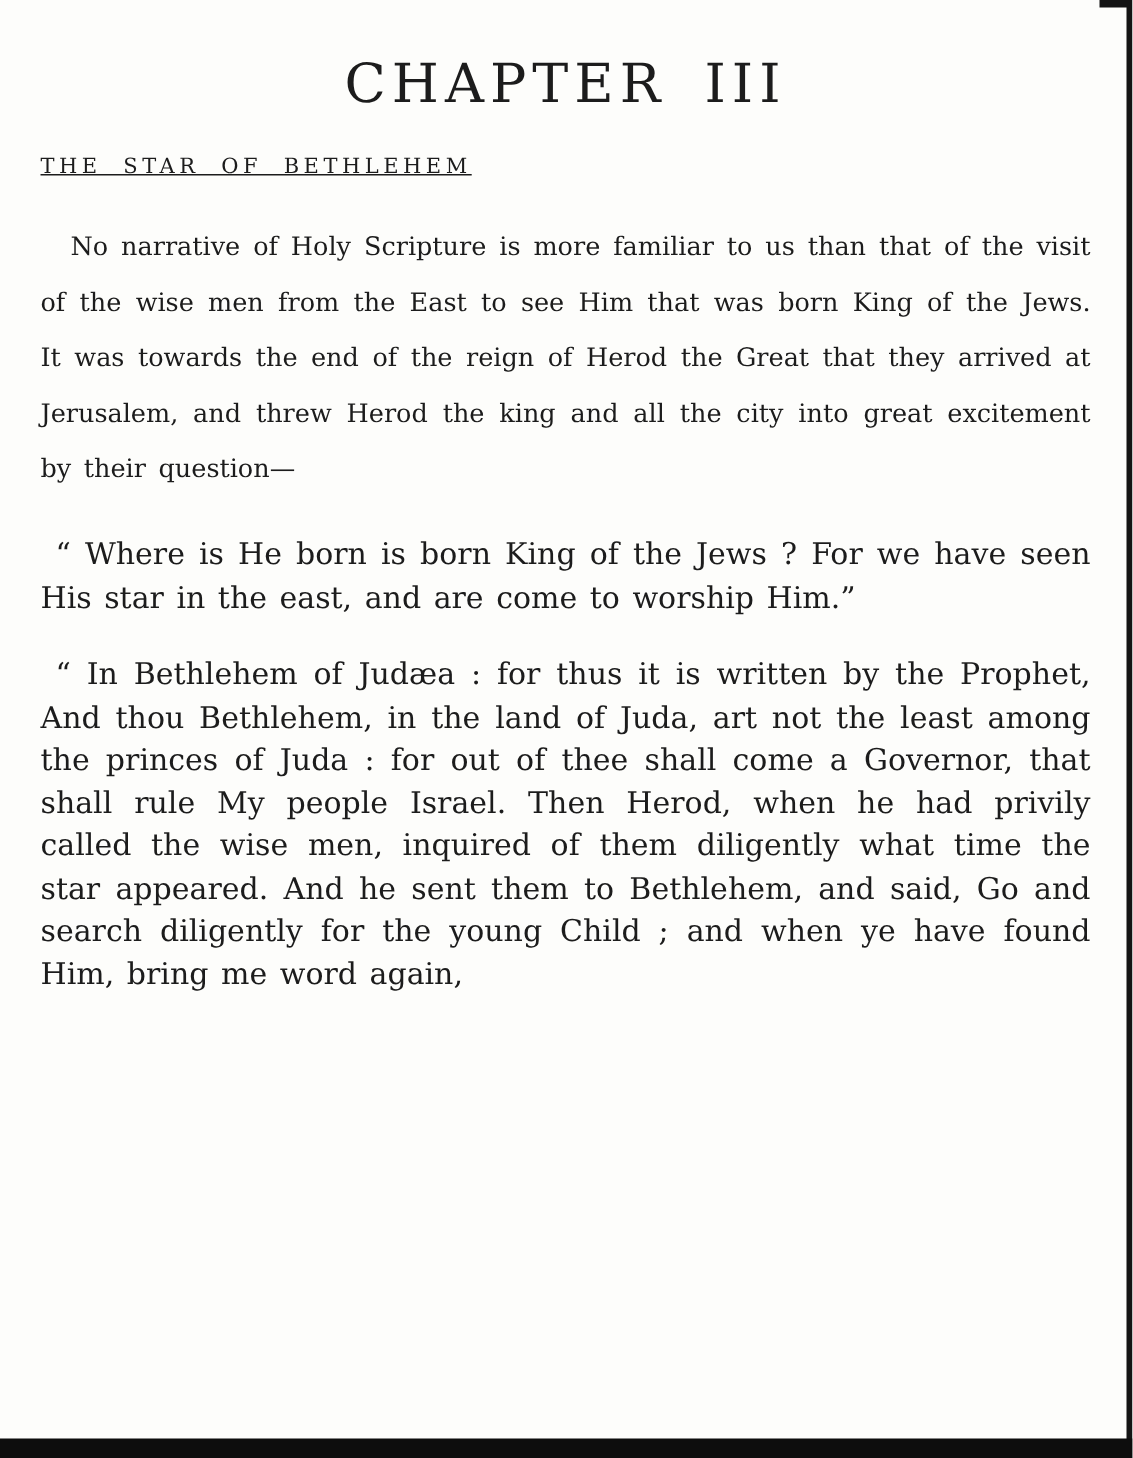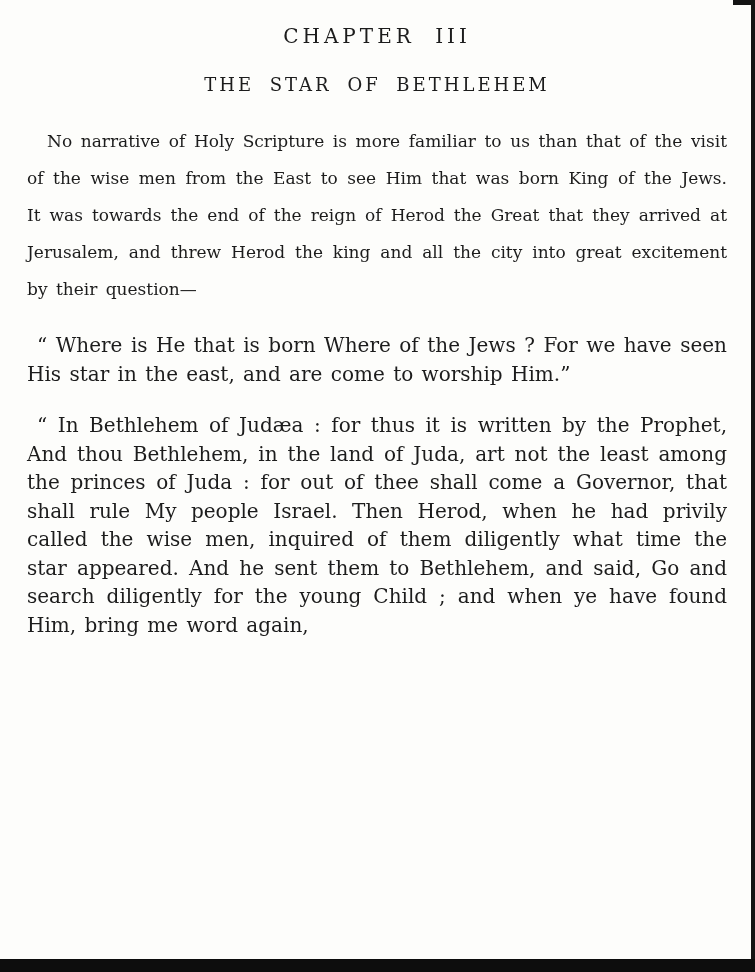--- a/index.html
+++ b/index.html
@@ -18,34 +18,34 @@
     color: #1c1c1c;
     overflow: hidden;
   }
   .page-inner {
     position: absolute;
     left: 27px;
     top: 20px;
     width: 700px;
   }
   .chapter-heading {
-    margin: 4px;
-    font-size: 20px;
+    margin: 16px;
+    font-size: 36px;
     font-weight: normal;
     text-align: center;
     letter-spacing: 4px;
     word-spacing: 10px;
   }
   .section-heading {
     margin: 26px 0 0 0;
-    font-size: 18px;
+    font-size: 14px;
     font-weight: normal;
-    text-align: center;
     letter-spacing: 3px;
     word-spacing: 7px;
+    text-decoration: underline;
   }
   .body-para {
     margin: 28px 0 0 0;
     font-size: 17px;
     line-height: 37px;
     text-align: justify;
     text-indent: 20px;
     word-spacing: 3px;
   }
   .quote-para {
@@ -98,21 +98,21 @@
 <div class="scan-page">
 
   <div class="page-inner">
 
     <h1 class="chapter-heading">CHAPTER III</h1>
 
     <h2 class="section-heading">THE STAR OF BETHLEHEM</h2>
 
     <p class="body-para">No narrative of Holy Scripture is more familiar to us than that of the visit of the wise men from the East to see Him that was born King of the Jews. It was towards the end of the reign of Herod the Great that they arrived at Jerusalem, and threw Herod the king and all the city into great excitement by their question—</p>
 
-    <p class="quote-para">“ Where is He that is born Where of the Jews ?  For we have seen His star in the east, and are come to worship Him.”</p>
+    <p class="quote-para">“ Where is He born is born King of the Jews ?  For we have seen His star in the east, and are come to worship Him.”</p>
 
 
     <p class="quote-para">“ In Bethlehem of Judæa : for thus it is written by the Prophet, And thou Bethlehem, in the land of Juda, art not the least among the princes of Juda : for out of thee shall come a Governor, that shall rule My people Israel. Then Herod, when he had privily called the wise men, inquired of them diligently what time the star appeared. And he sent them to Bethlehem, and said, Go and search diligently for the young Child ; and when ye have found Him, bring me word again,</p>
 
   </div>
 
   <div class="page-number">393</div>
 
   <div class="scan-edge-right"></div>
   <div class="scan-edge-corner"></div>

